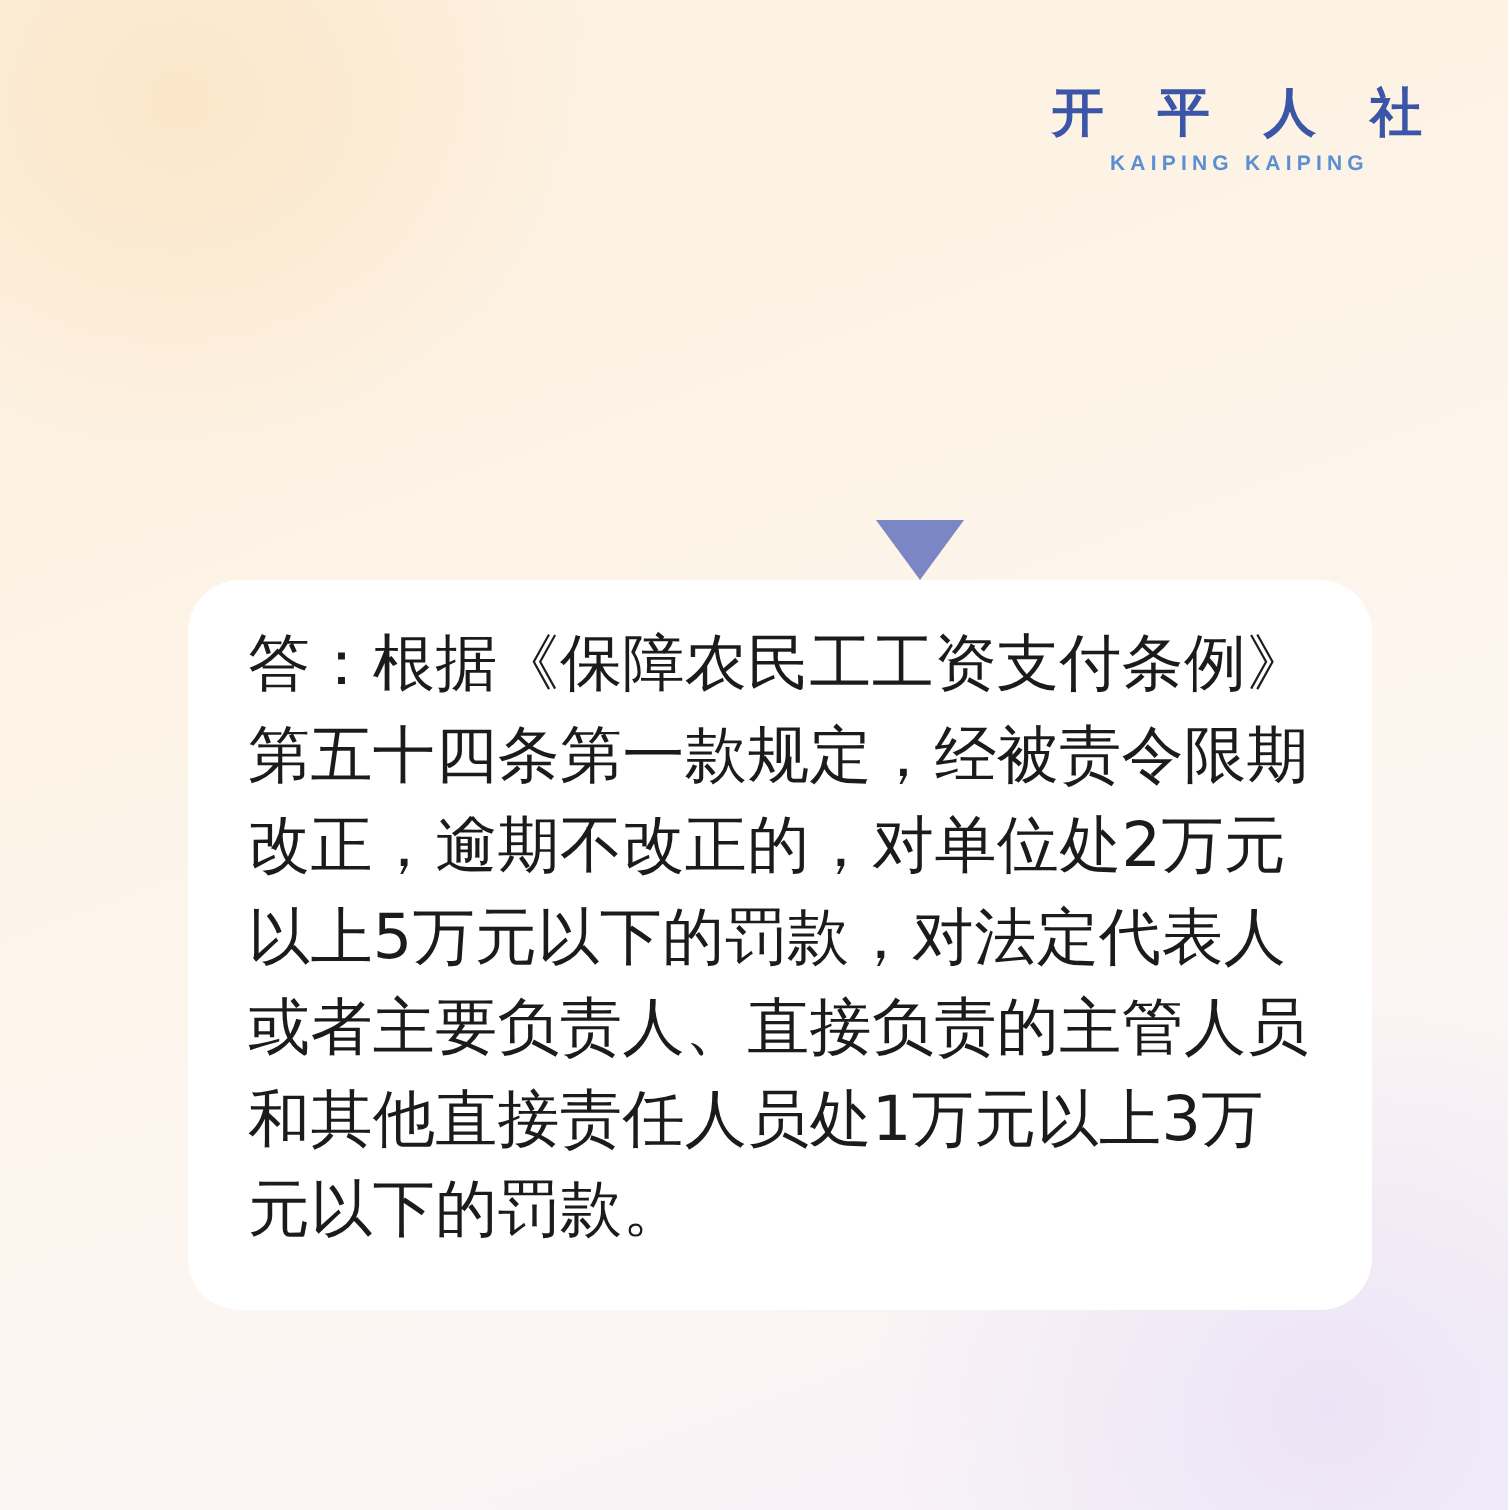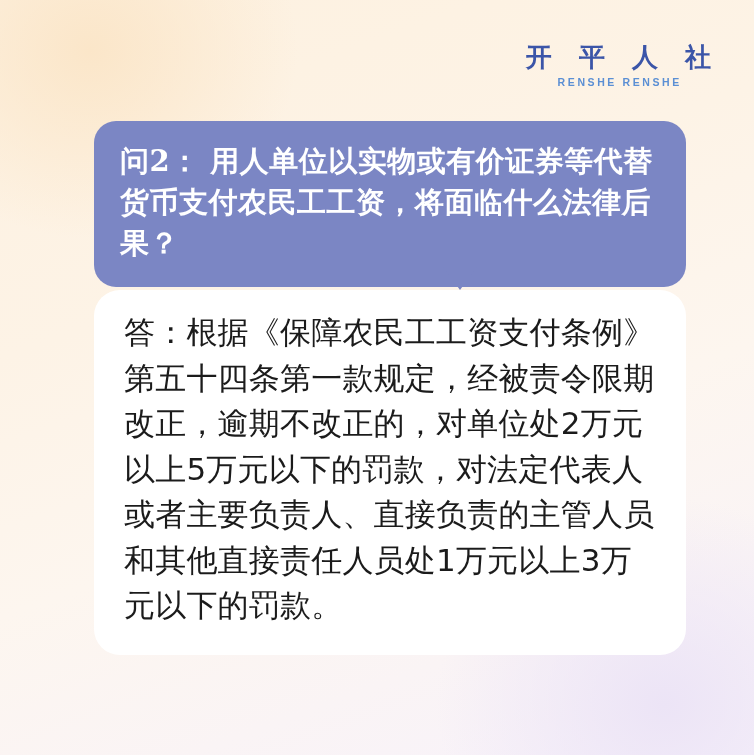--- a/index.html
+++ b/index.html
@@ -121,25 +121,22 @@
 </head>
 <body>
 
 <div class="page">
 
   <div class="tint-tl"></div>
   <div class="tint-br"></div>
 
   <div class="logo">
     <div class="logo-main">开 平 人 社</div>
-    <div class="logo-sub">RENSHE RENSHE</div>
+    <div class="logo-sub">KAIPING KAIPING</div>
   </div>
 
-  <div class="question-bubble">
-    <div class="question-text">问2： 用人单位以实物或有价证券等代替货币支付农民工工资，将面临什么法律后果？</div>
-  </div>
   <div class="bubble-tail"></div>
 
   <div class="answer-card">
     <div class="answer-text">答：根据《保障农民工工资支付条例》第五十四条第一款规定，经被责令限期改正，逾期不改正的，对单位处2万元以上5万元以下的罚款，对法定代表人或者主要负责人、直接负责的主管人员和其他直接责任人员处1万元以上3万元以下的罚款。</div>
   </div>
 
 </div>
 
 </body></html>

